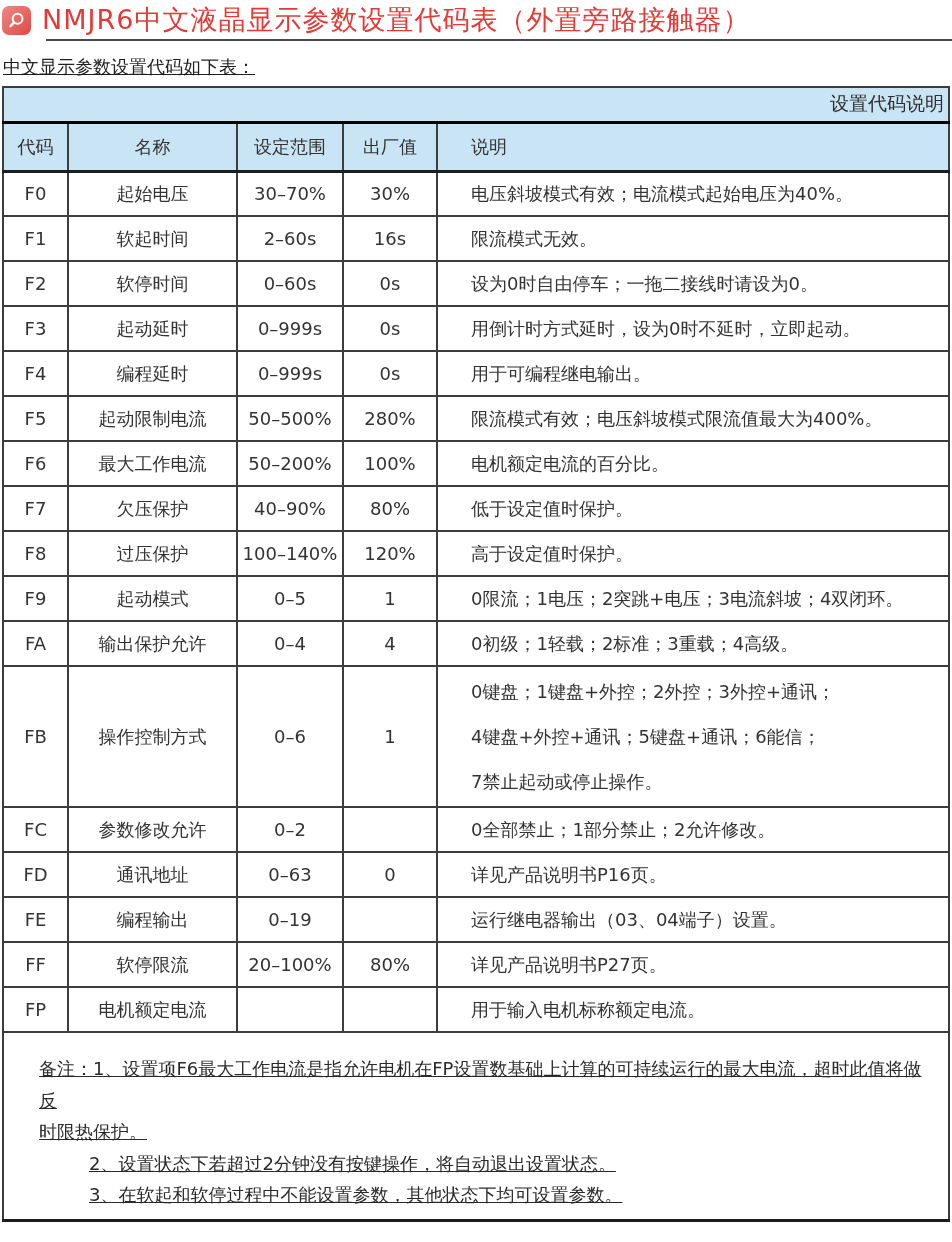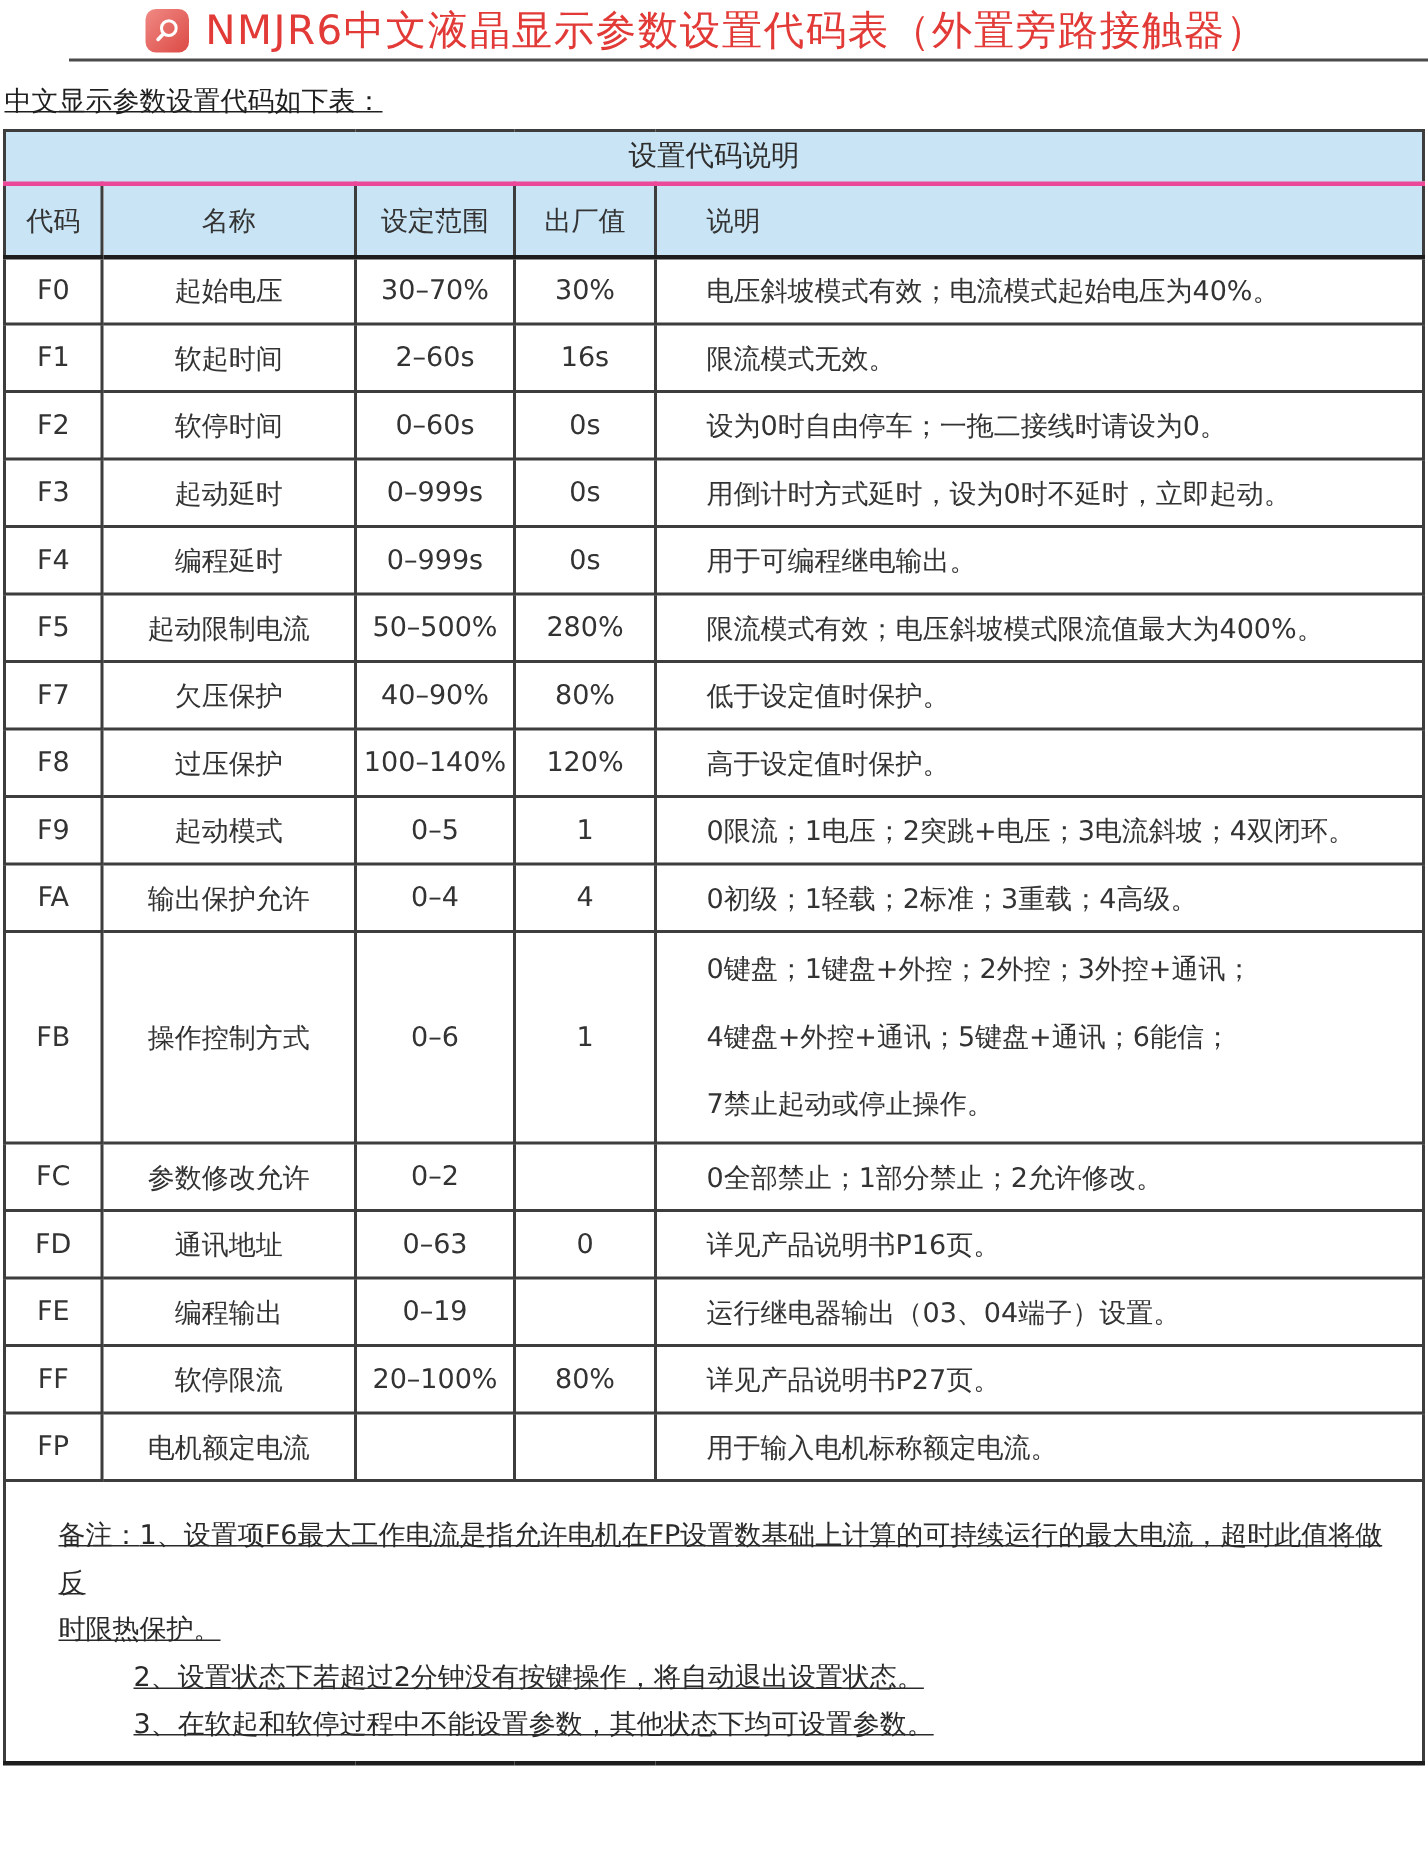--- a/index.html
+++ b/index.html
@@ -10,21 +10,20 @@
     font-family: "DejaVu Sans", sans-serif;
     color: #333333;
     overflow: hidden;
   }
 
   
   .titlebar {
     display: flex; align-items: center; gap: 11px;
     padding: 4px 12px 0 2px;
     height: 36px;
-    justify-content: center;
   }
   .badge {
     width: 29px; height: 29px; flex: 0 0 auto;
     border-radius: 7px;
     background: linear-gradient(135deg, #f08984 0%, #dc4a45 100%);
     display: flex; align-items: center; justify-content: center;
   }
   .page-title {
     margin: 0;
     font-size: 27px; font-weight: 400;
@@ -60,21 +59,22 @@
     color: #333333;
     text-align: center;
     padding: 2px 4px;
     overflow: hidden;
   }
   tr.cap-row th {
     background: #c9e4f5;
     height: 35px;
     font-size: 19px;
     color: #2e2e2e;
-    border-bottom: 3px solid #ec4899;
+    border-bottom: 3px solid #000000;
+    text-align: right;
   }
   tr.colhead-row th {
     background: #c9e4f5;
     height: 49px;
     border-bottom: 3px solid #1d1d1d;
   }
   .param-table tbody td { height: 45px; background: #ffffff; }
   .param-table .desc {
     text-align: left;
     padding-left: 33px;
@@ -174,20 +174,27 @@
       <td class="desc">用于可编程继电输出。</td>
     </tr>
     <tr>
       <td>F5</td>
       <td>起动限制电流</td>
       <td>50–500%</td>
       <td>280%</td>
       <td class="desc">限流模式有效；电压斜坡模式限流值最大为400%。</td>
     </tr>
     <tr>
+      <td>F6</td>
+      <td>最大工作电流</td>
+      <td>50–200%</td>
+      <td>100%</td>
+      <td class="desc">电机额定电流的百分比。</td>
+    </tr>
+    <tr>
       <td>F7</td>
       <td>欠压保护</td>
       <td>40–90%</td>
       <td>80%</td>
       <td class="desc">低于设定值时保护。</td>
     </tr>
     <tr>
       <td>F8</td>
       <td>过压保护</td>
       <td>100–140%</td>

